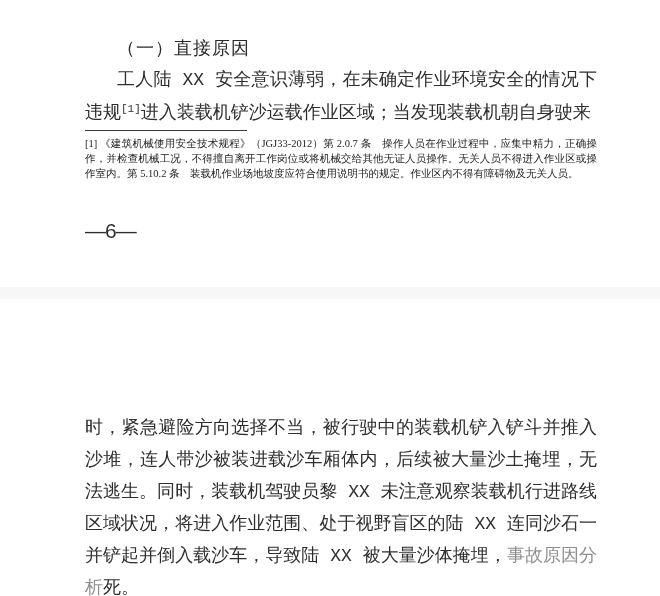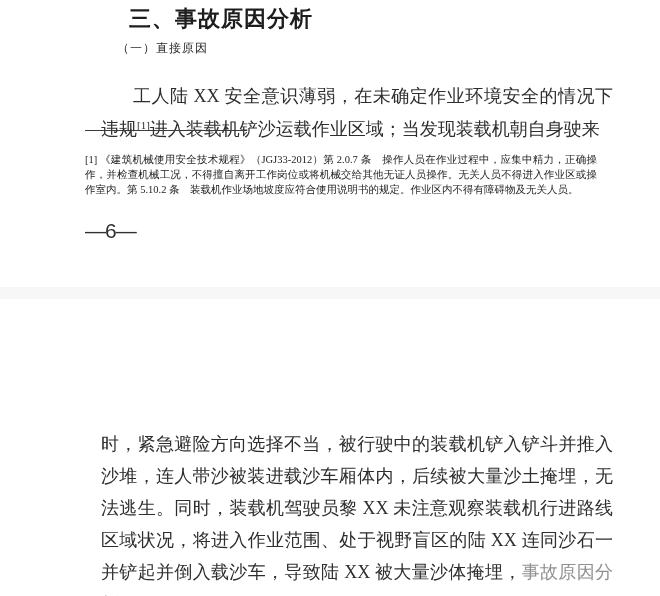--- a/index.html
+++ b/index.html
@@ -28,33 +28,33 @@
     color: #1d1d1d;
     letter-spacing: 1px;
     white-space: nowrap;
   }
   .sub-heading {
     position: absolute;
     left: 117px;
     top: 37px;
     margin: 0;
     font-family: "Liberation Serif", "DejaVu Serif", serif;
-    font-size: 12px;
+    font-size: 18px;
     line-height: 22px;
     font-weight: 400;
     color: #2a2a2a;
     letter-spacing: 1px;
     white-space: nowrap;
   }
   .para {
     position: absolute;
     left: 85px;
     width: 512px;
-    margin: 16px;
-    font-family: Liberation Serif, serif;
+    margin: 0;
+    font-family: Liberation Mono, monospace;
     font-size: 18px;
     text-align: justify;
     color: #2e2e2e;
   }
   .para1 {
     top: 64px;
     line-height: 33px;
     text-indent: 32px;
   }
   .para2 {
@@ -71,21 +71,21 @@
     position: absolute;
     left: 85px;
     top: 130px;
     width: 162px;
     height: 1px;
     background: #3c3c3c;
   }
   .footnote {
     position: absolute;
     left: 85px;
-    top: 152px;
+    top: 136px;
     width: 512px;
     margin: 0;
     font-size: 10.5px;
     line-height: 15px;
     text-align: justify;
     color: #242424;
   }
   .page-num {
     position: absolute;
     left: 85px;
@@ -107,21 +107,20 @@
   }
   .faded {
     color: #8f8f8f;
   }
 </style>
 </head>
 <body>
 
 <div class="canvas">
 
-  <h1 class="section-heading">三、事故原因分析</h1>
 
   <h2 class="sub-heading">（一）直接原因</h2>
 
   <p class="para para1"><span>工人陆 XX 安全意识薄弱，在未确定作业环境安全的情况下违规</span><sup class="fnref">[1]</sup><span>进入装载机铲沙运载作业区域；当发现装载机朝自身驶来</span></p>
 
   <div class="fn-rule"></div>
 
   <p class="footnote">[1] 《建筑机械使用安全技术规程》（JGJ33-2012）第 2.0.7 条　操作人员在作业过程中，应集中精力，正确操作，并检查机械工况，不得擅自离开工作岗位或将机械交给其他无证人员操作。无关人员不得进入作业区或操作室内。第 5.10.2 条　装载机作业场地坡度应符合使用说明书的规定。作业区内不得有障碍物及无关人员。</p>
 
   <div class="page-num">—6—</div>

